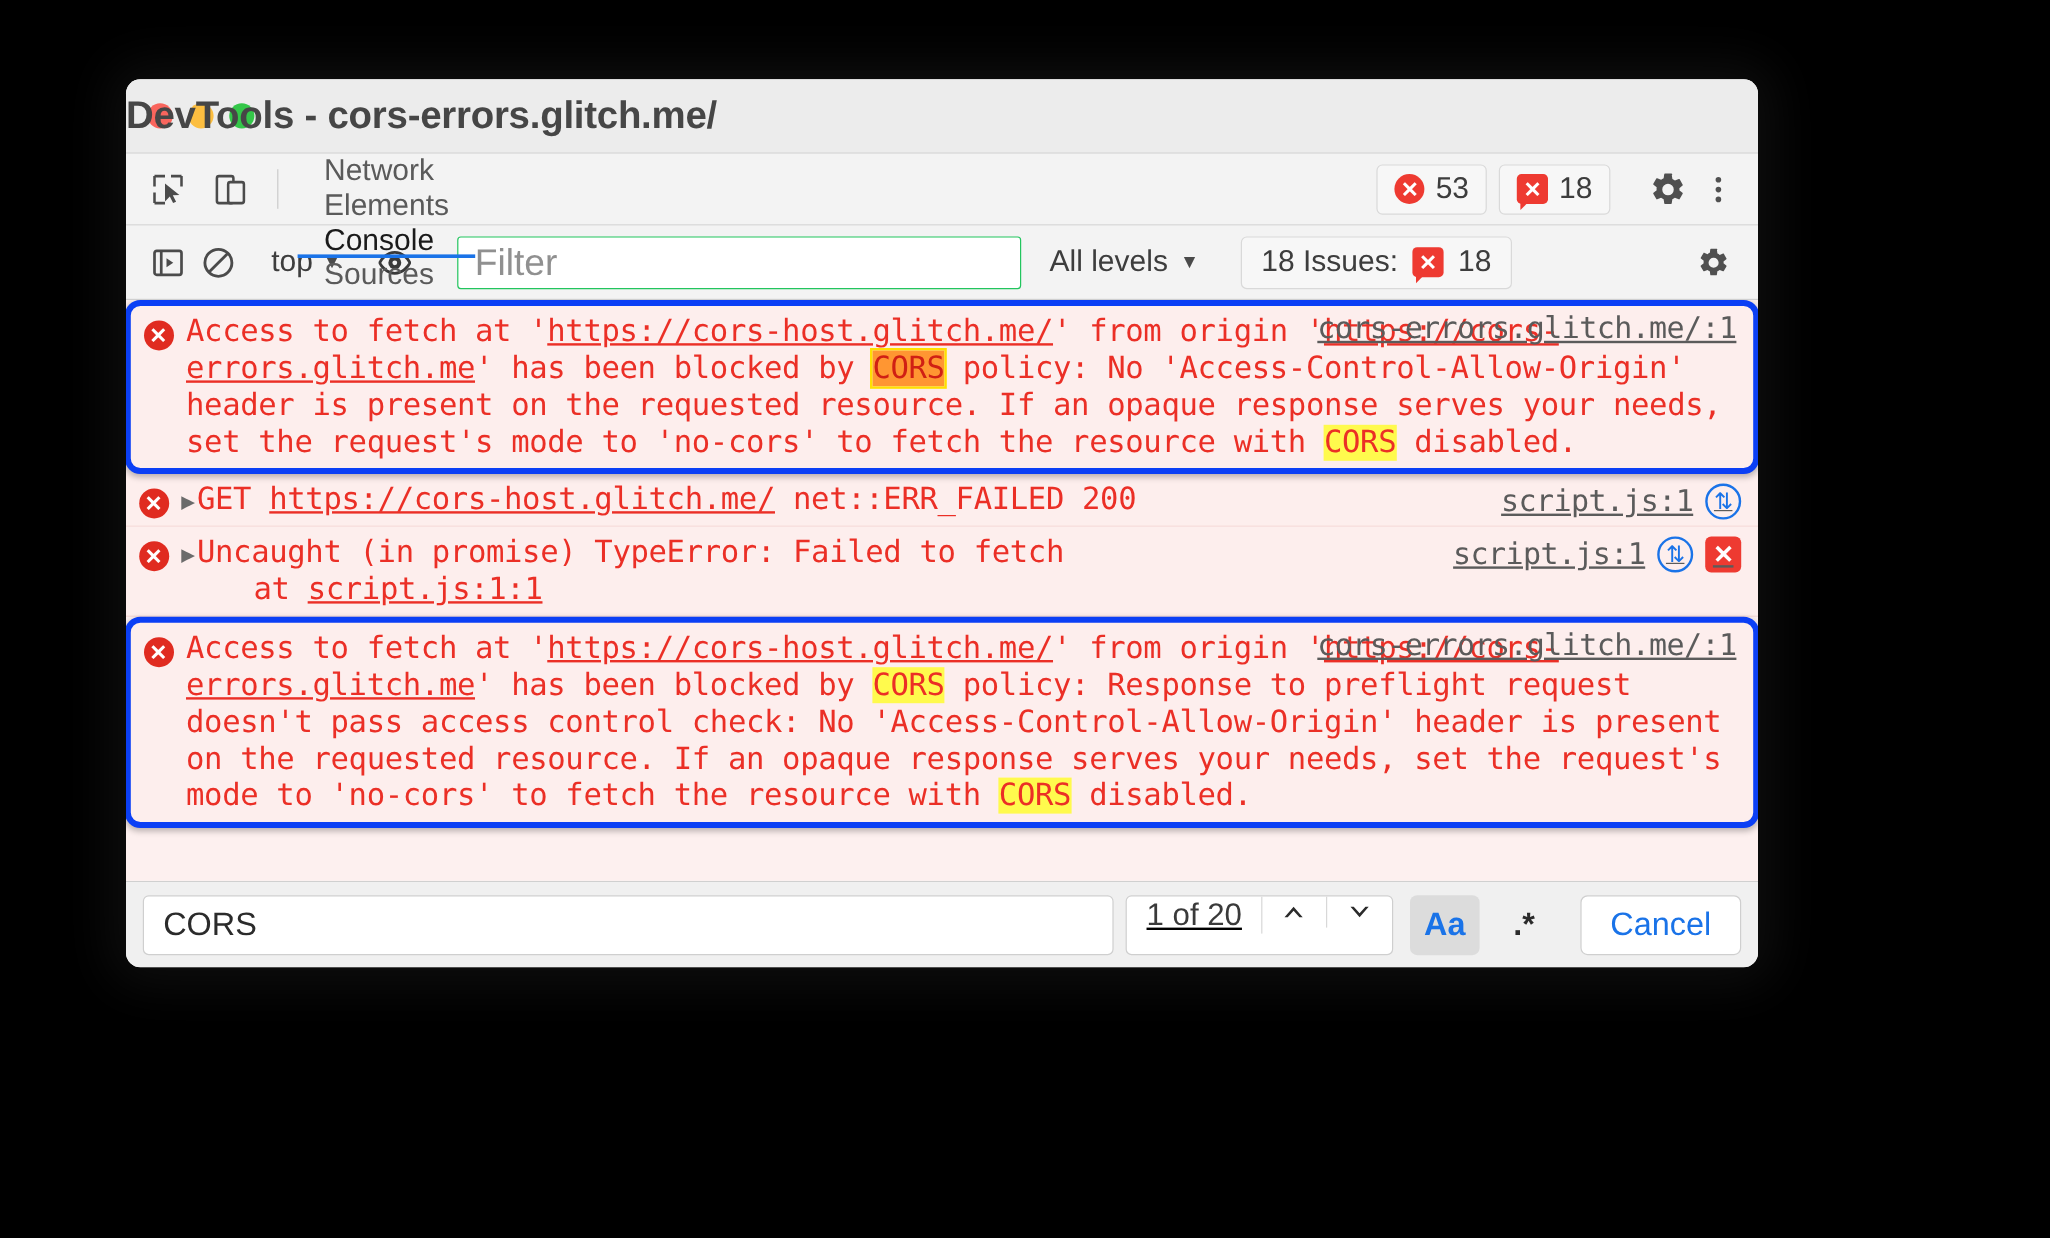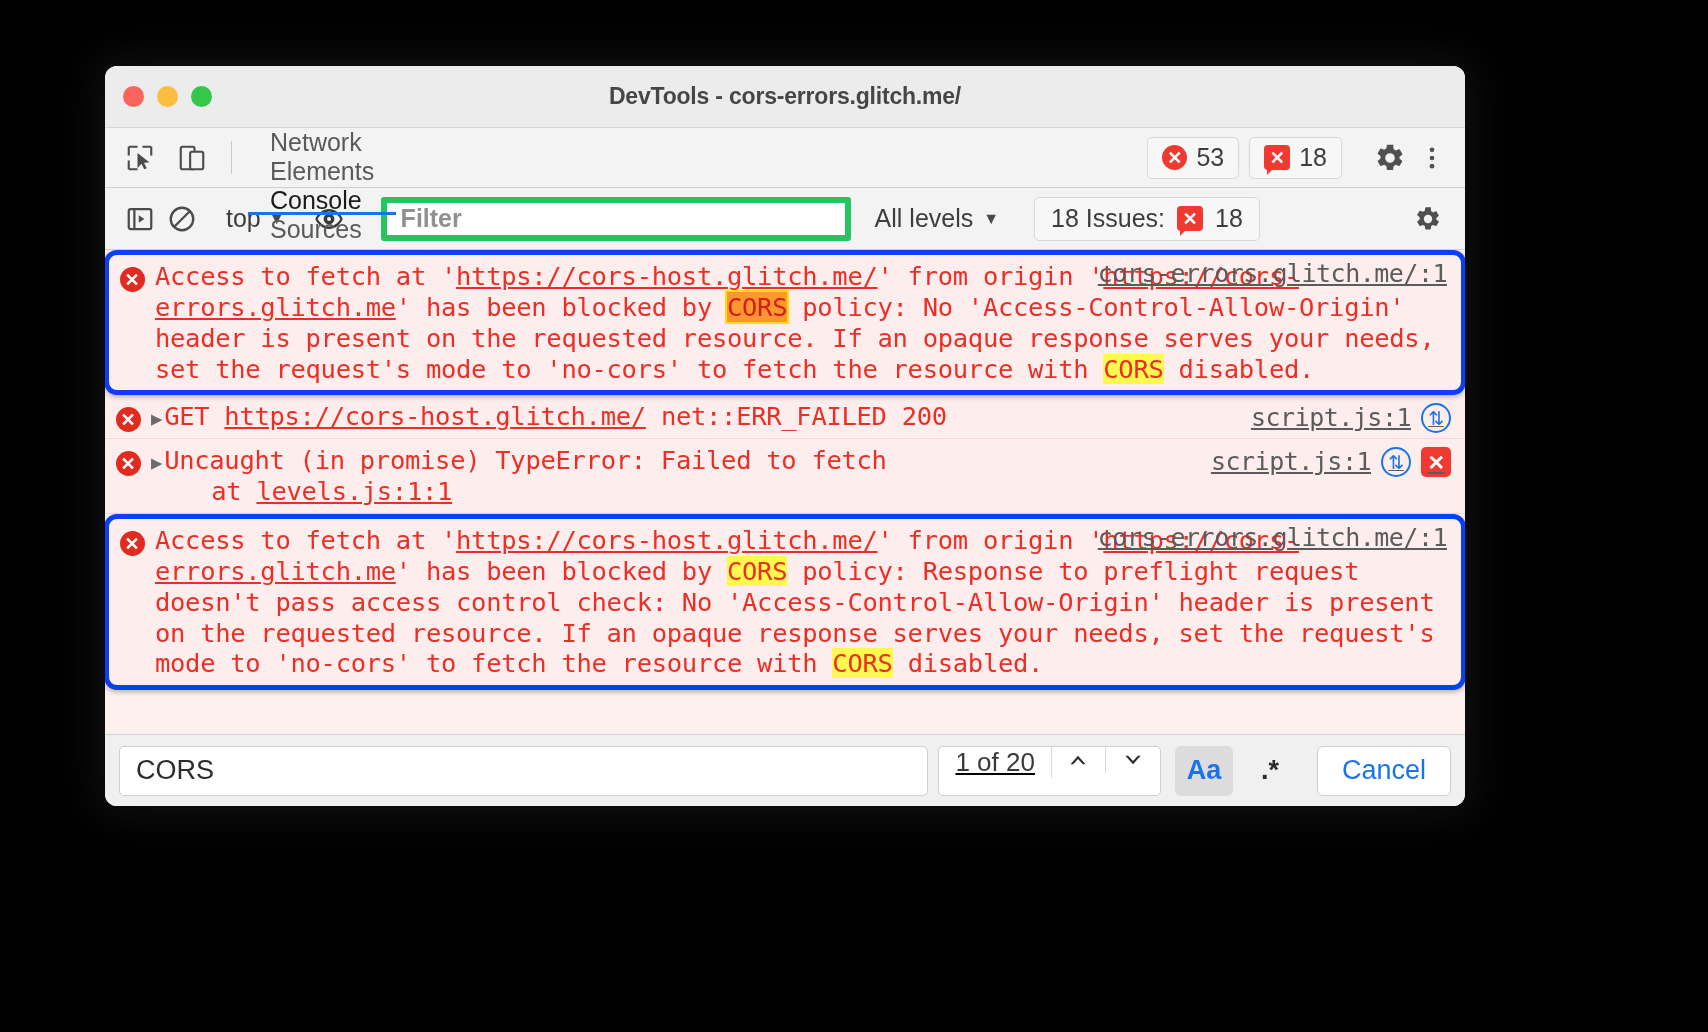--- a/index.html
+++ b/index.html
@@ -45,22 +45,22 @@
     gap: 13px;
     margin-left: 18px;
   }
   .dot { width: 21px; height: 21px; border-radius: 50%; }
   .dot.red    { background: #f9655d; }
   .dot.yellow { background: #fcbe40; }
   .dot.green  { background: #34c749; }
   .title-text {
     position: absolute;
     left: 0; right: 0;
-    text-align: center;
-    font-size: 23px;
+    text-align: left;
+    font-size: 32px;
     font-weight: bold;
     color: #464646;
     letter-spacing: -0.2px;
     pointer-events: none;
   }
 
   
   .tabbar {
     height: 60px;
     background: #f3f3f3;
@@ -171,29 +171,28 @@
     display: flex; align-items: center; gap: 8px;
     font-size: 25px; color: #3d3d3d;
     padding: 0 6px;
   }
   .caret { font-size: 16px; color: #4a4a4a; }
   .filter-input {
     flex: 1 1 auto;
     height: 44px;
     margin: 0 14px;
     background: #fff;
-    border: 6px solid #22c55e;
+    border: 1px solid #22c55e;
     border-radius: 3px;
     display: flex;
     align-items: center;
     padding: 0 14px;
-    font-size: 25px;
+    font-size: 31px;
     color: #909090;
     max-width: 470px;
-    font-weight: bold;
   }
   .levels {
     display: flex; align-items: center; gap: 10px;
     font-size: 25px; color: #3d3d3d;
     padding: 0 10px;
     white-space: nowrap;
   }
   .issues-pill {
     display: flex; align-items: center; gap: 12px;
     height: 44px; padding: 0 16px;
@@ -509,21 +508,21 @@
           <div class="src-link">
             <span class="lnk">script.js:1</span>
             <span class="net-icon">⇅</span>
           </div>
         </div>
         <div class="msg">
           <div class="msg-icon">
             <span class="err-dot">✕</span>
           </div>
           <div class="msg-text"><span class="arrow">▶</span><span>Uncaught (in promise) TypeError: Failed to fetch
-    at </span><span class="ul">levels.js:1:1</span></div>
+    at </span><span class="ul">script.js:1:1</span></div>
           <div class="src-link">
             <span class="lnk">script.js:1</span>
             <span class="net-icon">⇅</span>
             <span class="iss-icon">✕</span>
           </div>
         </div>
         <div class="msg ringed">
           <div class="msg-icon">
             <span class="err-dot">✕</span>
           </div>

